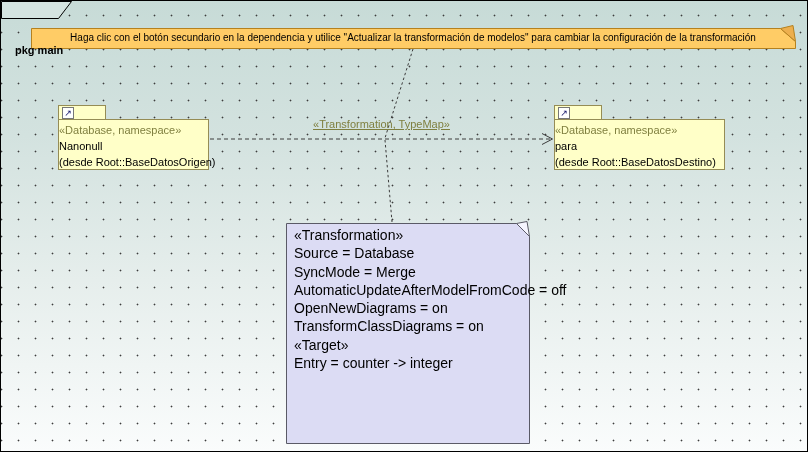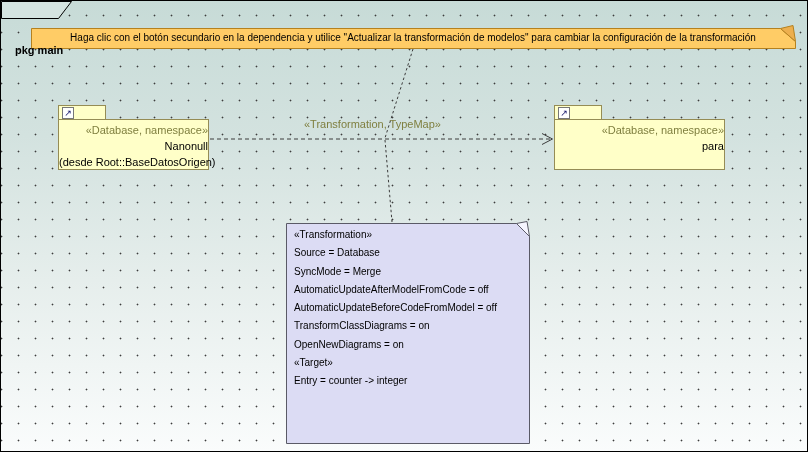--- a/index.html
+++ b/index.html
@@ -34,36 +34,36 @@
     background:#ffffc8; border:1px solid #958c55;
   }
   .db-icon {
     position:absolute; left:3px; top:1px; width:12px; height:12px;
     background:#fff; border:1px solid #777;
     font-size:9px; line-height:10px; text-align:center; color:#16166b;
   }
   .db-box {
     position:absolute; width:151px; height:51px;
     background:#ffffc8; border:1px solid #958c55;
-    text-align:right; padding-top:2px;
+    text-align:left; padding-top:2px;
   }
   .db-box .line { height:16px; line-height:16px; font-size:11px; white-space:nowrap; }
   .stereo { color:#7f7f3f; }
   .bold { font-weight:normal; }
 
   .dep-label {
     position:absolute; left:303px; top:117px; width:155px; height:14px;
-    font-size:11px; color:#7f7f3f; white-space:nowrap;
+    text-align:center; font-size:11px; color:#7f7f3f; white-space:nowrap;text-decoration:underline;
   }
 
   .note-lines {
     position:absolute; left:293px; top:225px; width:230px;
   }
   .note-lines .nline {
-    height:18.3px; line-height:18.3px; font-size:10px; color:#000; white-space:nowrap;
+    height:18.3px; line-height:18.3px; font-size:14px; color:#000; white-space:nowrap;
   }
   .note-lines .indent { padding-left:34px; }
 </style>
 </head>
 <body>
 
 <div class="canvas">
 
   <svg class="overlay" viewBox="0 0 808 452">
 
@@ -102,27 +102,27 @@
     <div class="line bold">Nanonull</div>
     <div class="line">(desde Root::BaseDatosOrigen)</div>
   </div>
 
   <div class="db-tab" style="left:553px; top:104px;">
     <div class="db-icon">↗</div>
   </div>
   <div class="db-box" style="left:553px; top:118px; width:171px;">
     <div class="line stereo">«Database, namespace»</div>
     <div class="line bold">para</div>
+    <div class="line">(desde Root::BaseDatosDestino)</div>
   </div>
 
   <div class="note-lines">
     <div class="nline bold">«Transformation»</div>
     <div class="nline">Source = Database</div>
     <div class="nline">SyncMode = Merge</div>
     <div class="nline">AutomaticUpdateAfterModelFromCode = off</div>
-    <div class="nline">AutomaticUpdateBeforeCodeFromModel = off</div>
+    <div class="nline">OpenNewDiagrams = on</div>
     <div class="nline">TransformClassDiagrams = on</div>
-    <div class="nline">OpenNewDiagrams = on</div>
     <div class="nline bold">«Target»</div>
     <div class="nline">Entry = counter -&gt; integer</div>
   </div>
 
 </div>
 
 </body></html>

